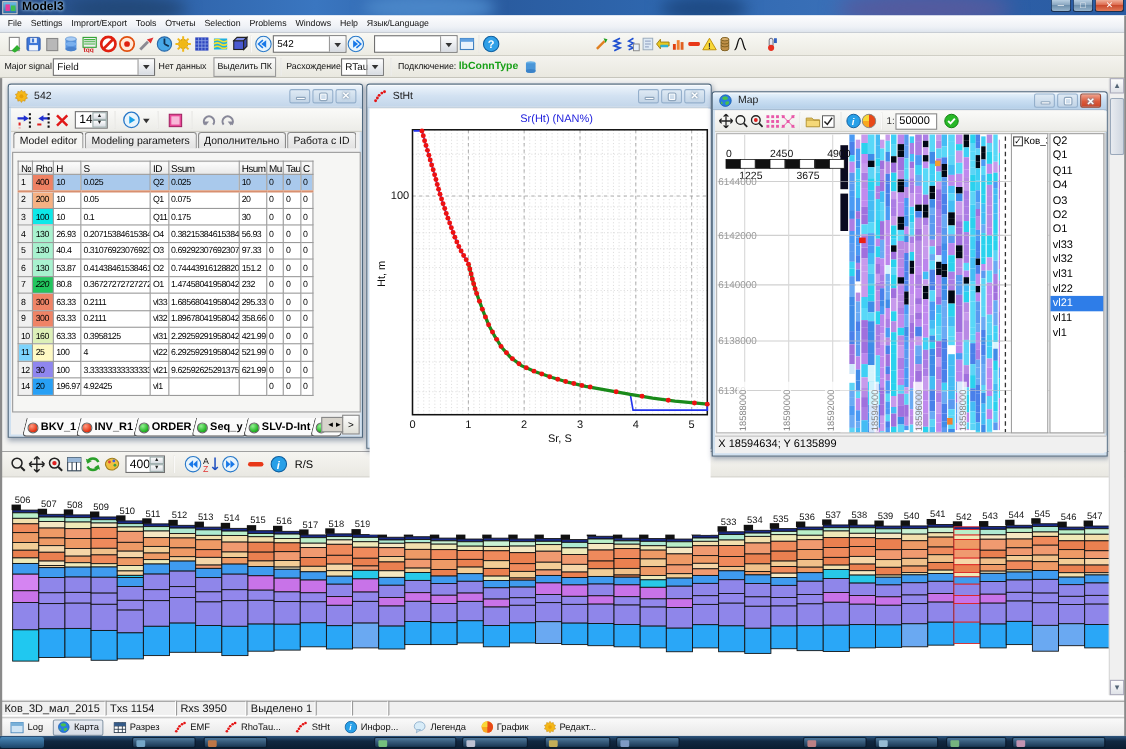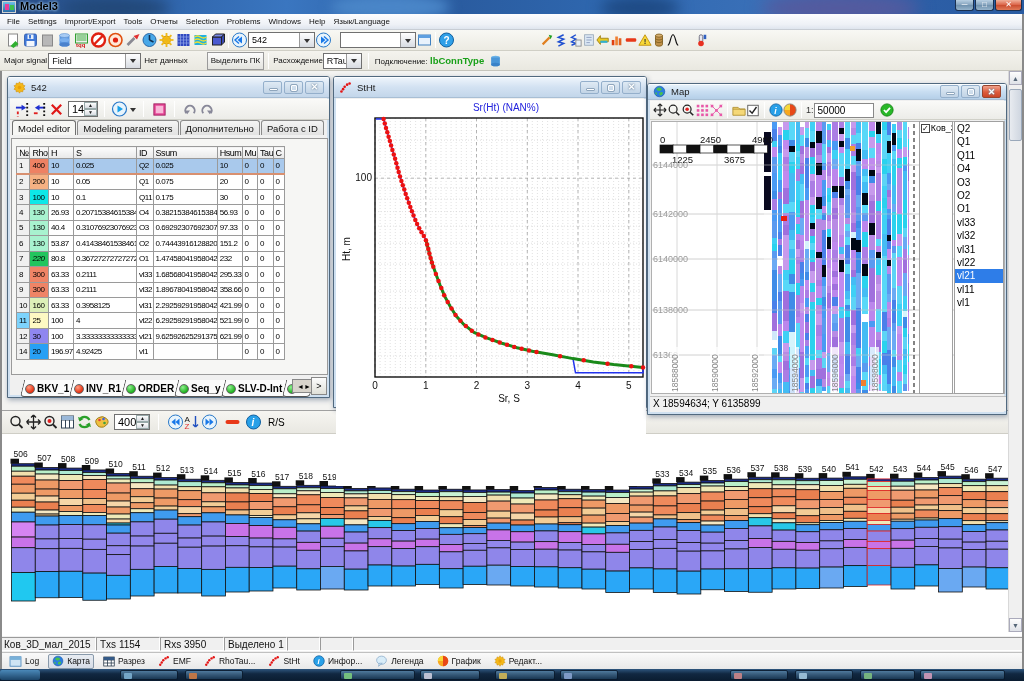--- a/index.html
+++ b/index.html
@@ -284,21 +284,21 @@
           <rect x="11" y="2" width="3" height="5" fill="#3060c0"></rect>
         </svg>
       </div>
     </div>
   </div>
 <div class="abs" id="toolbar2">
     <div style="width:4px"></div>
     <span>Major signal</span>
     <div class="combo" style="width:93px;margin-left:1px">Field<div class="da"></div></div>
     <span style="margin-left:3px">Нет данных</span>
-    <div style="margin-left:19px;height:18px;border:1px solid #9a9a9a;background:linear-gradient(#fcfcfc,#e4e4de);display:flex;align-items:center;padding:0 3px">Выделить ПК</div>
+    <div style="margin-left:6px;height:18px;border:1px solid #9a9a9a;background:linear-gradient(#fcfcfc,#e4e4de);display:flex;align-items:center;padding:0 3px">Выделить ПК</div>
     <div class="sep" style="margin:0 4px"></div>
     <span>Расхождение</span>
     <div class="combo" style="width:39px">RTau<div class="da"></div></div>
     <div class="sep" style="margin:0 6px"></div>
     <span>Подключение: <b style="color:#18a018;font-size:9.5px">lbConnType</b></span>
     <div class="ti" style="margin-left:3px">
       <svg width="15" height="14" viewBox="0 0 16 16">
         <ellipse cx="8" cy="4" rx="5" ry="2" fill="#6ab2e8"></ellipse>
         <path d="M3 4 v8 a5 2 0 0 0 10 0 v-8" fill="#4a96d8"></path>
         <ellipse cx="8" cy="12" rx="5" ry="2" fill="#3a82c8"></ellipse>
@@ -850,21 +850,21 @@
       <div class="ti">
         <svg width="17" height="16" viewBox="0 0 16 16">
           <circle cx="8" cy="8" r="7" fill="#f8a820"></circle>
           <path d="M8 1 a7 7 0 0 1 0 14Z" fill="#e84818"></path>
           <path d="M8 1 a7 7 0 0 0 -7 7 l7 0Z" fill="#f8d838"></path>
           <circle cx="8" cy="8" r="7" fill="none" stroke="#888"></circle>
         </svg>
       </div>
       <div class="sep" style="margin:0 4px"></div>
       <span style="font-size:9px;color:#333">1:</span>
-      <div style="width:60px;height:15px;border:1px solid #888;background:#fff;font-size:10px;padding:1px 0 4px 3px">50000</div>
+      <div style="width:38px;height:15px;border:1px solid #888;background:#fff;font-size:10px;padding:1px 0 4px 3px">50000</div>
       <div style="width:6px"></div>
       <div class="ti">
         <svg width="17" height="16" viewBox="0 0 16 16">
           <circle cx="8" cy="8" r="7" fill="#28b828" stroke="#108010"></circle>
           <path d="M4.5 8 L7 10.5 L11.5 5.5" stroke="#fff" stroke-width="2" fill="none"></path>
         </svg>
       </div>
     </div>
     <div style="position:absolute;left:3px;top:37px;width:354px;height:273px;background:#fff;border:1px solid #b0b0b0;overflow:hidden">
       <svg width="354" height="273" viewBox="0 0 354 273">

